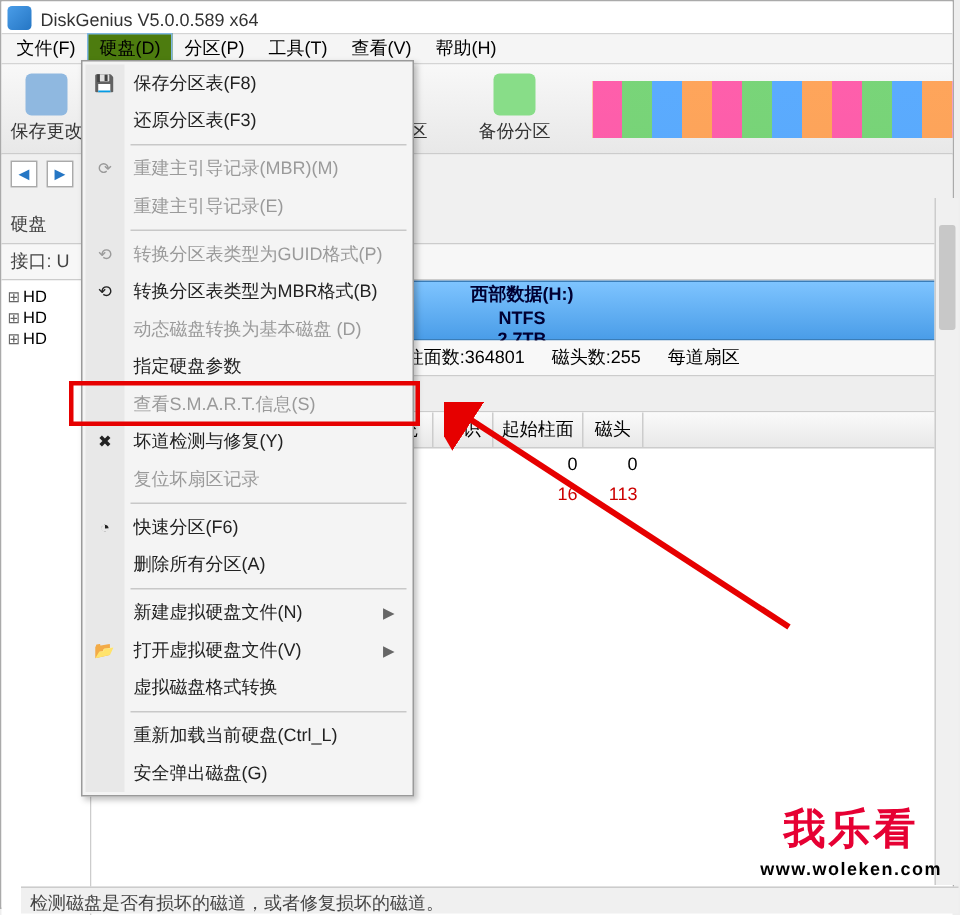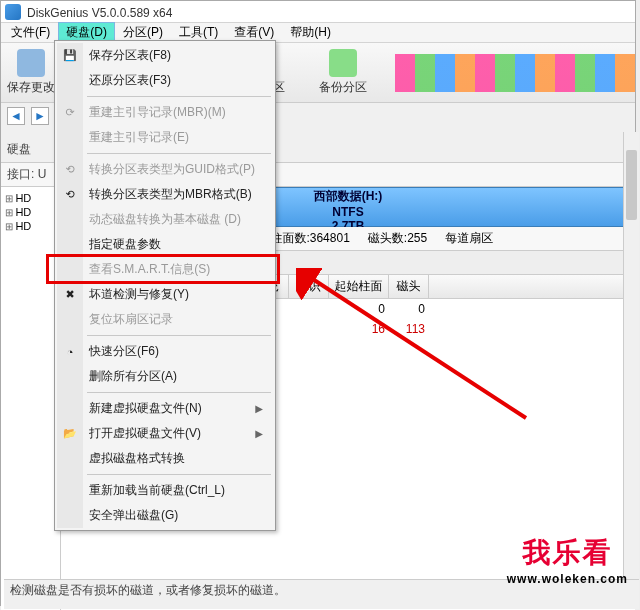--- a/index.html
+++ b/index.html
@@ -3,21 +3,21 @@
 <meta charset="utf-8">
 <style>
 * { margin: 0; padding: 0; box-sizing: border-box; font-family: "Microsoft YaHei", SimSun, sans-serif; font-size: 12px; }
 body { background: #eee; width: 640px; height: 610px; position: relative; overflow: hidden; }
 .window { background: #fff; border: 1px solid #aaa; width: 636px; height: 606px; }
 .titlebar { height: 22px; display: flex; align-items: flex-end; padding: 2px 4px; background: #fff; border-bottom: 1px solid #d4d4d4; }
 .app-icon { width: 16px; height: 16px; background: linear-gradient(135deg,#4a9de8,#2576c4); border-radius: 3px; margin-right: 6px; }
 .title { color: #333; }
 .menubar { height: 20px; display: flex; align-items: center; padding: 0 2px; border-bottom: 1px solid #d4d4d4; background: #f5f5f5; }
 .menubar span { padding: 2px 8px; cursor: default; }
-.menubar span.open { background: #5eead4; border: 1px solid #7fb6e2; padding: 1px 7px; }
+.menubar span.open { background: #4d7c0f; border: 1px solid #7fb6e2; padding: 1px 7px; }
 .toolbar { height: 60px; display: flex; align-items: center; padding: 2px 0; background: linear-gradient(#f8f8f8,#e8e8e8); border-bottom: 1px solid #ccc; gap: 22px; }
 .tool-btn { display: flex; flex-direction: column; align-items: center; padding: 2px 6px; font-size: 11px; color: #333; min-width: 40px; }
 .tool-btn .ico { width: 28px; height: 28px; background: #8fb8e0; border-radius: 4px; margin-bottom: 2px; }
 .pixel-area { height: 38px; margin-left: auto; width: 240px; background: repeating-linear-gradient(90deg,#ff4ea3 0 20px,#6bd16b 20px 40px,#4aa3ff 40px 60px,#ff9c4a 60px 80px); opacity: 0.9; }
 .left-ctrl { padding: 4px 6px; border-bottom: 1px solid #ccc; background: #f0f0f0; font-size: 12px; color: #444; }
 .left-ctrl .nav { display: flex; gap: 6px; align-items: center; }
 .arrow-btn { width: 18px; height: 18px; border: 1px solid #aaa; background: #fff; display: flex; align-items: center; justify-content: center; color: #2576c4; }
 .port-row { padding: 3px 6px; background: #f7f7f7; border-bottom: 1px solid #ccc; font-size: 12px; color: #444; }
 .content { display: flex; height: 440px; }
 .tree { width: 60px; border-right: 1px solid #ccc; padding: 4px; background: #fff; }
@@ -51,21 +51,21 @@
 .dd-sep { height: 1px; background: #c8c8c8; margin: 3px 2px 3px 30px; }
 .dd-item .arrow { margin-left: auto; color: #666; font-size: 10px; }
 
 .highlight-box { position: absolute; left: 46px; top: 254px; width: 234px; height: 30px; border: 3px solid #e60000; z-index: 20; pointer-events: none; }
 .red-arrow { position: absolute; left: 296px; top: 268px; width: 240px; height: 160px; z-index: 19; pointer-events: none; }
 
 .watermark { position: absolute; right: 12px; bottom: 24px; z-index: 30; text-align: center; }
 .watermark .big { font-size: 28px; color: #e60033; font-weight: bold; letter-spacing: 2px; }
 .watermark .url { font-size: 12px; color: #000000; letter-spacing: 1px; font-weight: bold; }
 
-.statusbar { position: absolute; left: 4px; bottom: 1px; right: 1px; height: 30px; background: #f0f0f0; border-top: 1px solid #ccc; padding: 2px 6px; font-size: 12px; color: #444; }
+.statusbar { position: absolute; left: 14px; bottom: 1px; right: 1px; height: 18px; background: #f0f0f0; border-top: 1px solid #ccc; padding: 2px 6px; font-size: 12px; color: #444; }
 .scrollbar-v { position: absolute; right: 1px; top: 132px; bottom: 20px; width: 16px; background: #f0f0f0; border-left: 1px solid #ccc; }
 .scrollbar-v .thumb { position: absolute; left: 2px; right: 2px; top: 18px; height: 70px; background: #c8c8c8; border-radius: 2px; }
 </style>
 </head>
 <body>
 
 <div class="window">
   <div class="titlebar">
     <div class="app-icon"></div>
     <span class="title">DiskGenius V5.0.0.589 x64</span>

